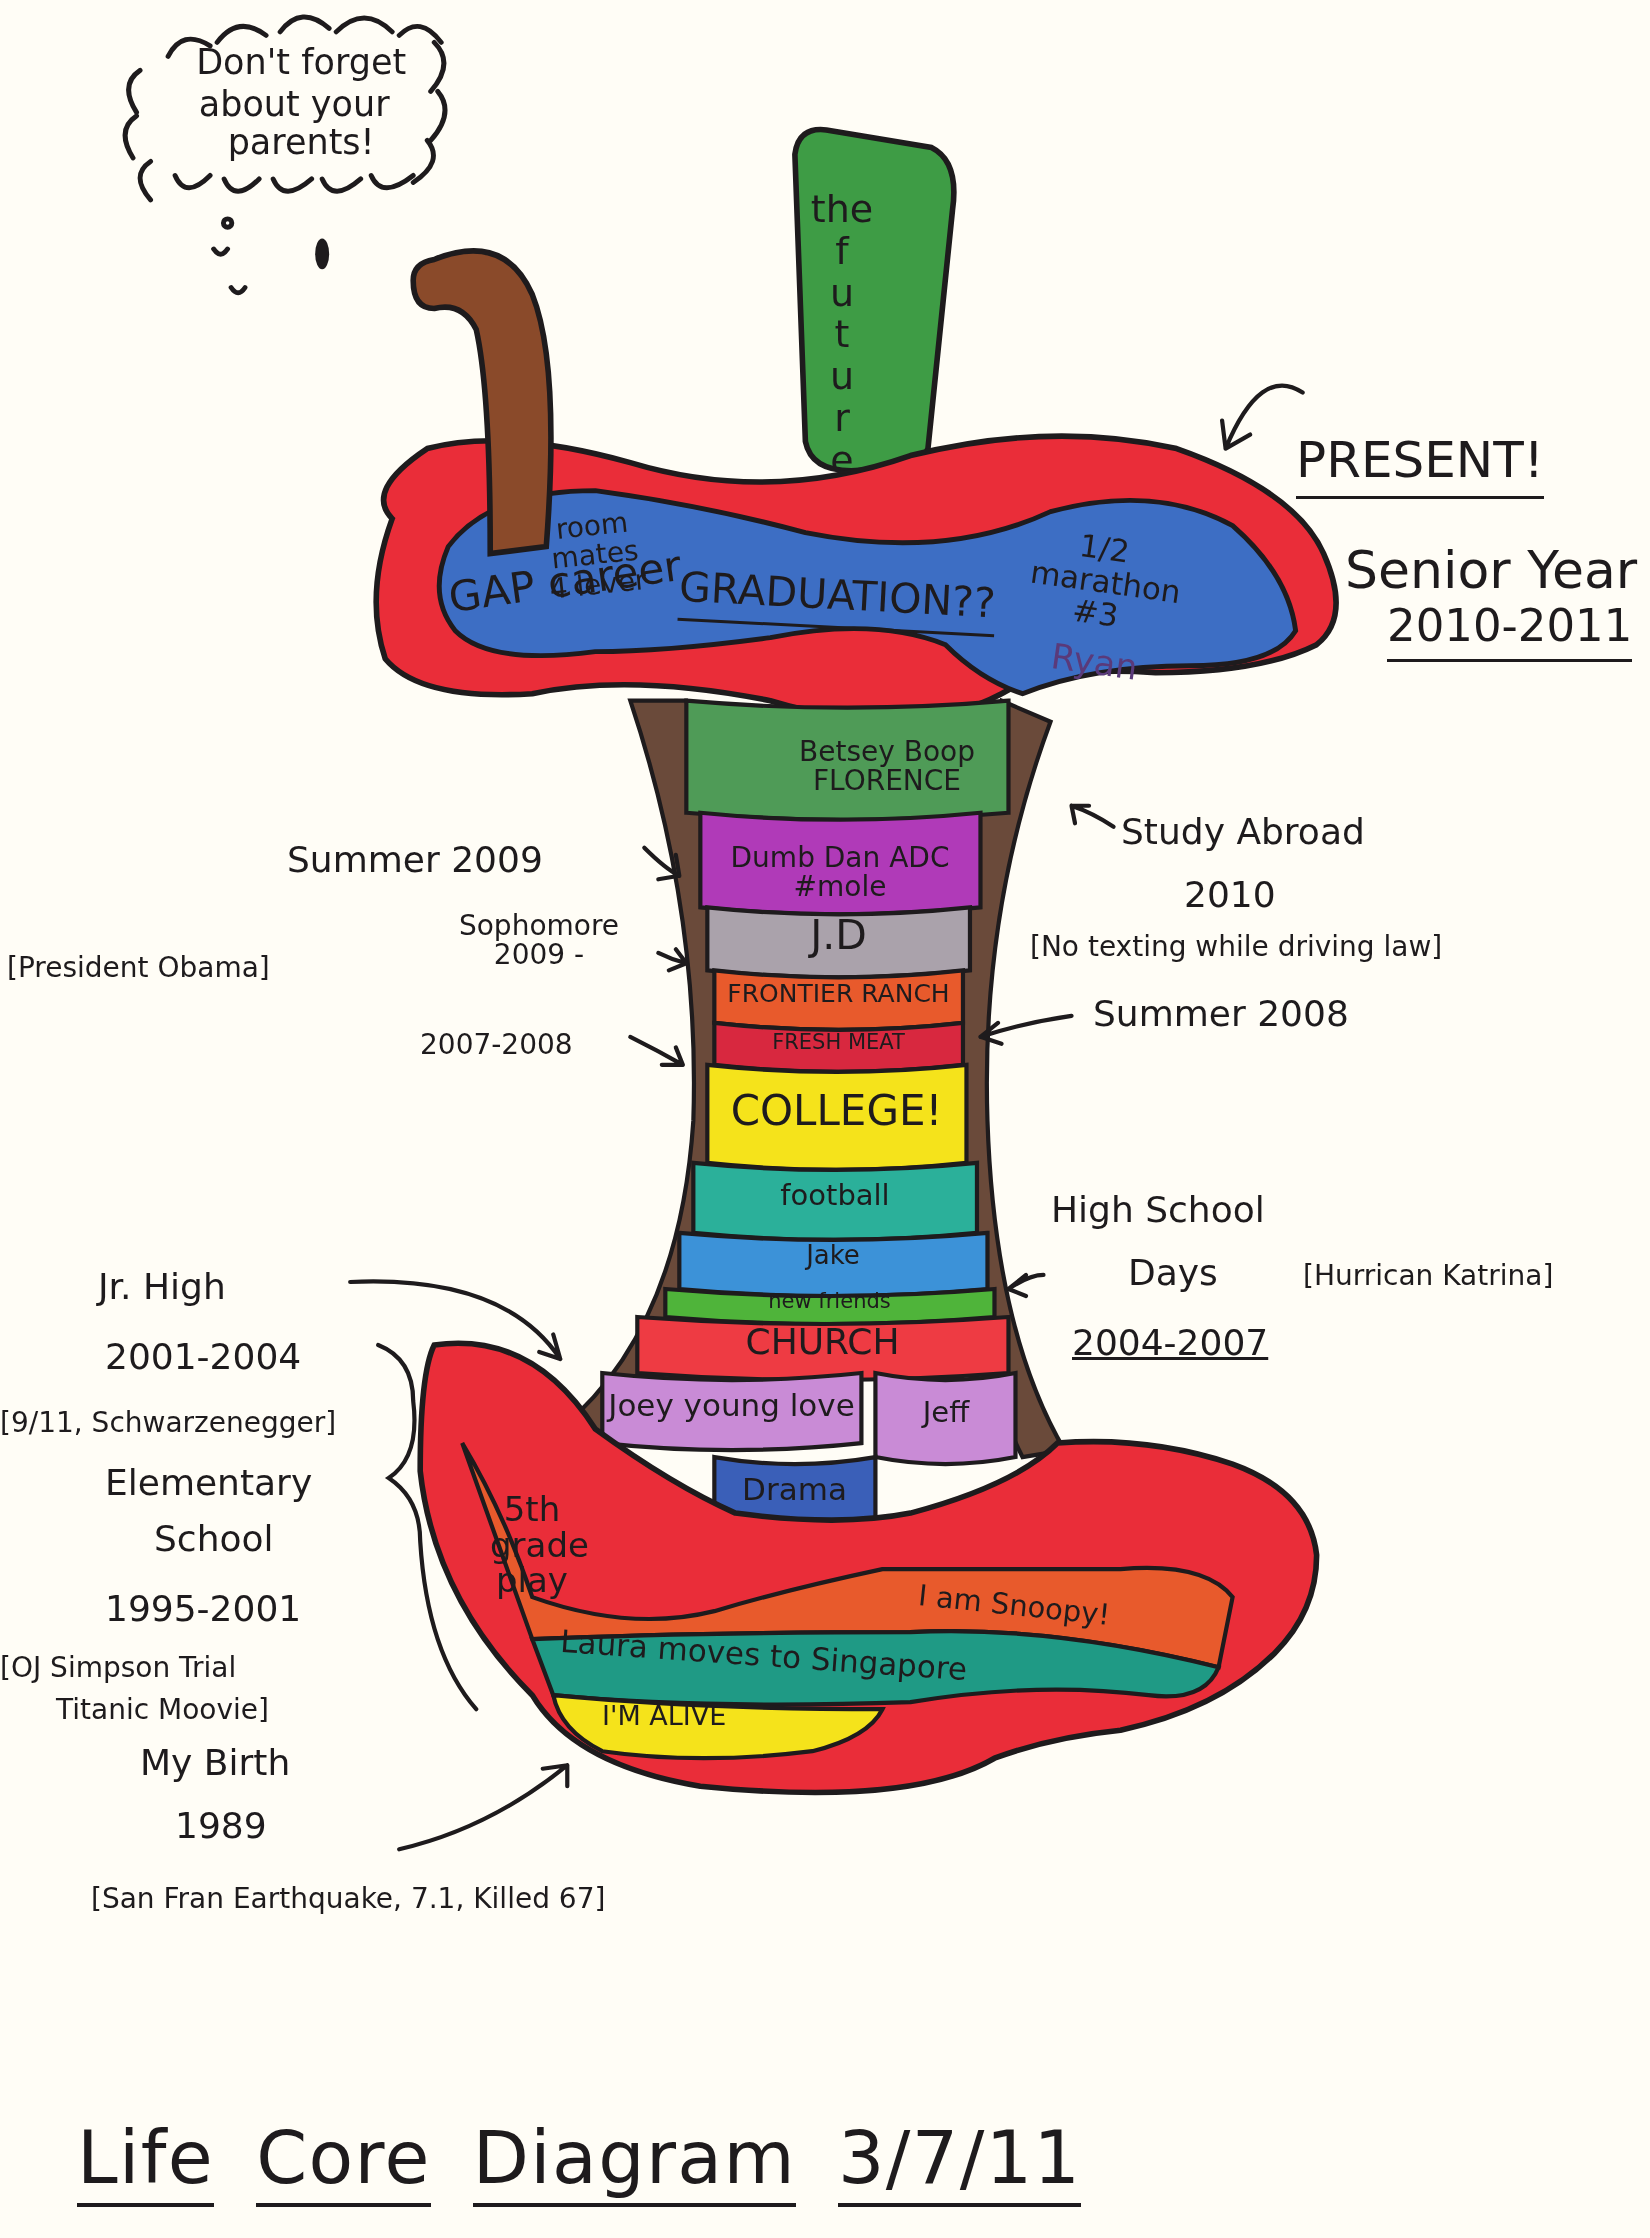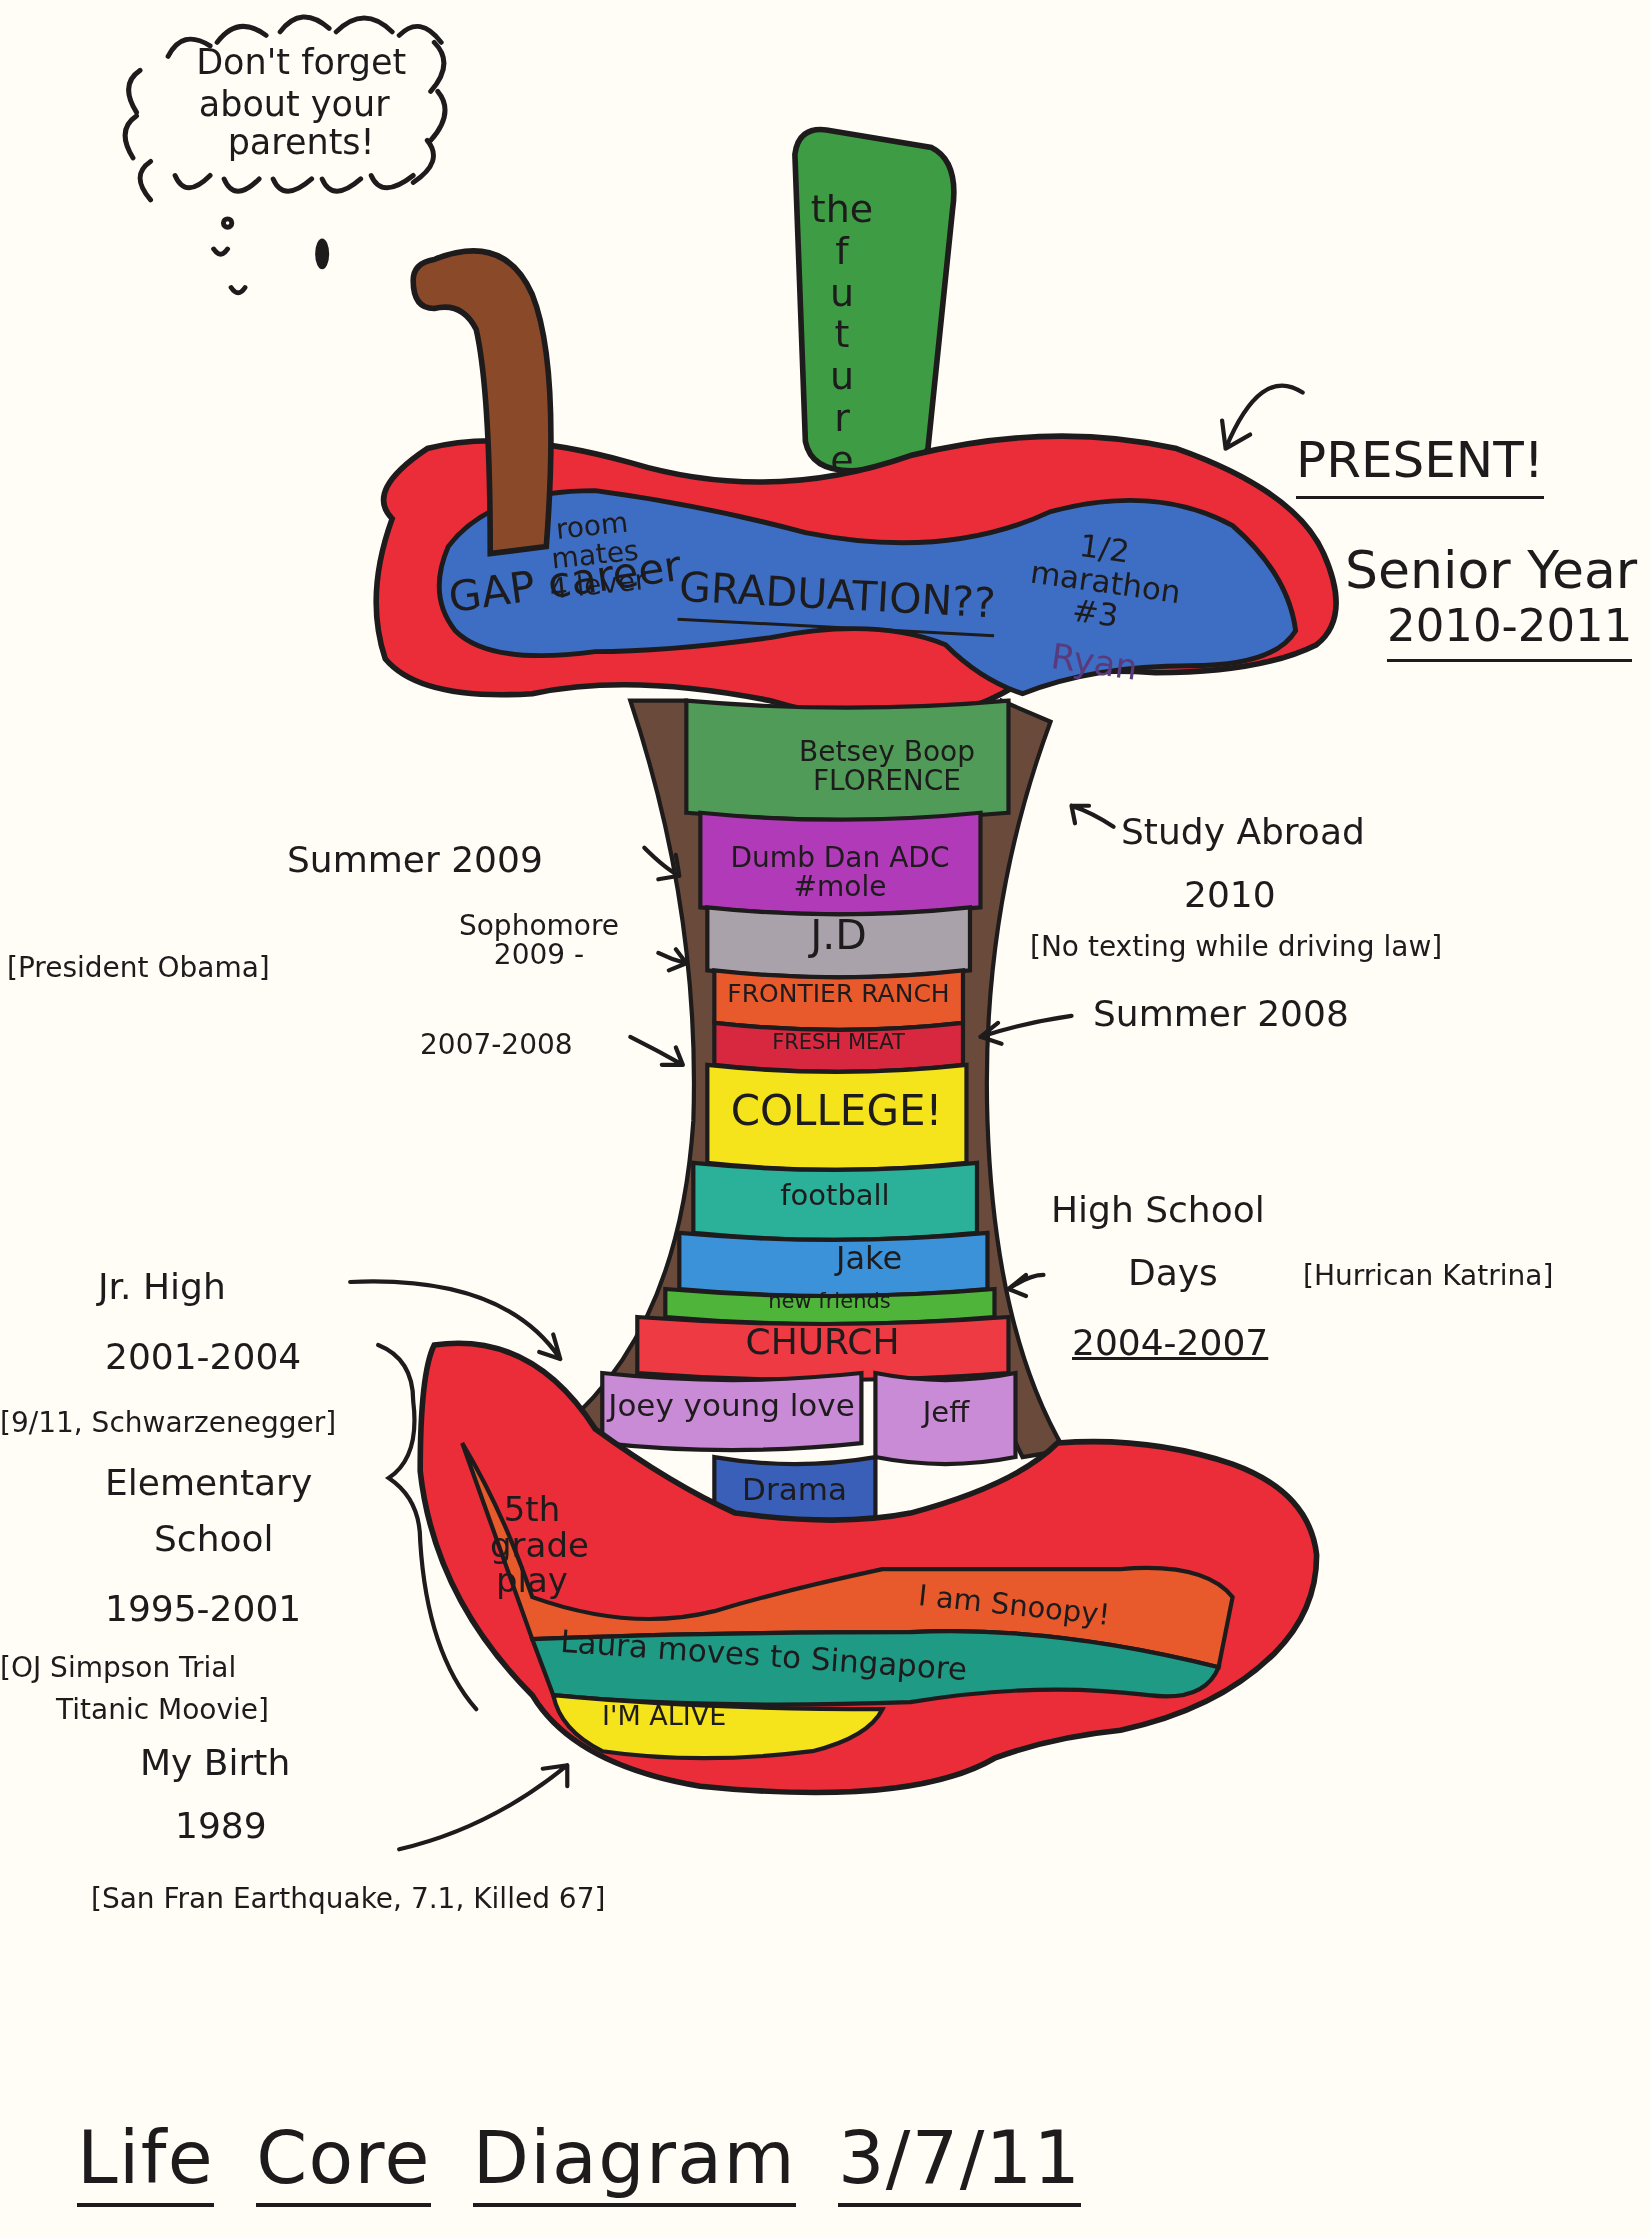--- a/index.html
+++ b/index.html
@@ -99,21 +99,21 @@
 <div class="lbl" style="left:1051px;top:644px;font-size:35px;color:#5a3a7a;transform:rotate(8deg);">Ryan</div>
 
 <div id="bandLabels">
     <div class="lbl" style="left: 686px; width: 322px; top: 737px; font-size: 28px; white-space: normal; margin-left: 40px;">Betsey Boop FLORENCE</div>
     <div class="lbl" style="left: 700px; width: 280px; top: 843px; font-size: 28px; white-space: normal;">Dumb Dan ADC #mole</div>
     <div class="lbl" style="left: 707px; width: 263px; top: 914px; font-size: 41px; white-space: normal;">J.D</div>
     <div class="lbl" style="left: 714px; width: 249px; top: 981px; font-size: 25px; white-space: normal;">FRONTIER RANCH</div>
     <div class="lbl" style="left: 714px; width: 249px; top: 1031px; font-size: 21px; white-space: normal;">FRESH MEAT</div>
     <div class="lbl" style="left: 707px; width: 259px; top: 1089px; font-size: 42px; white-space: normal;">COLLEGE!</div>
     <div class="lbl" style="left: 693px; width: 284px; top: 1180px; font-size: 29px; white-space: normal;">football</div>
-    <div class="lbl" style="left: 679px; width: 308px; top: 1242px; font-size: 32px; white-space: normal; padding-left: 36px;">Jake</div>
+    <div class="lbl" style="left: 679px; width: 308px; top: 1242px; font-size: 26px; white-space: normal;">Jake</div>
     <div class="lbl" style="left: 665px; width: 329px; top: 1290px; font-size: 21px; white-space: normal;">new friends</div>
     <div class="lbl" style="left: 637px; width: 371px; top: 1323px; font-size: 36px; white-space: normal;">CHURCH</div>
     <div class="lbl" style="left: 602px; width: 259px; top: 1389px; font-size: 31px; white-space: normal;">Joey young love</div>
     <div class="lbl" style="left: 876px; width: 140px; top: 1397px; font-size: 29px; white-space: normal;">Jeff</div>
     <div class="lbl" style="left: 714px; width: 161px; top: 1473px; font-size: 31px; white-space: normal;">Drama</div>
   </div>
 
 <div class="lbl" style="left:490px;top:1492px;font-size:34px;width:84px;white-space:normal;">5th grade play</div>
 <div class="lbl" style="left:918px;top:1590px;font-size:29px;transform:rotate(6deg);">I am Snoopy!</div>
 <div class="lbl" style="left:560px;top:1639px;font-size:31px;transform:rotate(4deg);">Laura moves to Singapore</div>

